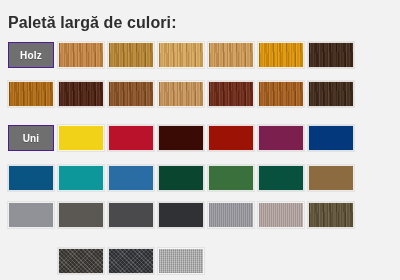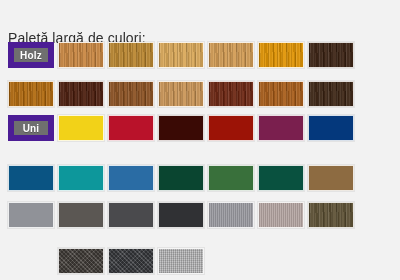--- a/index.html
+++ b/index.html
@@ -10,23 +10,23 @@
     width: 400px;
     height: 280px;
     background: #f2f2f2;
     font-family: "Liberation Sans", sans-serif;
     overflow: hidden;
     position: relative;
   }
   #page-title {
     position: absolute;
     left: 8px;
-    top: 21px;
-    font-size: 14px;
-    font-weight: normal;
+    top: 3px;
+    font-size: 16px;
+    font-weight: bold;
     color: #2e2e2e;
     letter-spacing: 0.1px;
     white-space: nowrap;
   }
   .palette {
     position: absolute;
     left: 0;
     top: 0;
     width: 400px;
   }
@@ -91,21 +91,21 @@
         rgba(0,0,0,0.14) 1px, rgba(0,0,0,0.14) 3px),
       repeating-linear-gradient(-45deg,
         rgba(255,255,255,0.09) 0px, rgba(255,255,255,0.09) 1px,
         rgba(0,0,0,0.10) 1px, rgba(0,0,0,0.10) 3px);
   }
   .group-label {
     width: 46px;
     height: 26px;
     box-sizing: border-box;
     background: #6f6f6f;
-    border: 6px solid #4c1d95;
+    border: 1px solid #4c1d95;
     color: #ffffff;
     font-size: 10px;
     font-weight: bold;
     display: flex;
     align-items: center;
     justify-content: center;
     letter-spacing: 0.2px;
     text-shadow: 0 1px 0 rgba(0,0,0,0.25);
   }
 </style>
@@ -180,21 +180,21 @@
         <div class="swatch" title="holz-chestnut" style="background: rgb(167, 91, 23);">
           <div class="grain grain-wood"></div>
         </div>
       </div>
       <div class="cell" style="left: 308px;">
         <div class="swatch" title="holz-dark-brown" style="background: rgb(60, 36, 19);">
           <div class="grain grain-wood"></div>
         </div>
       </div>
     </div>
-    <div class="swatch-row" style="top: 115px;">
+    <div class="swatch-row" style="top: 125px;">
       <div class="cell" style="left: 8px;">
         <div class="group-label" style="background: rgb(111, 111, 111); color: rgb(255, 255, 255);">Uni</div>
       </div>
       <div class="cell" style="left: 58px;">
         <div class="swatch" title="uni-yellow" style="background: rgb(242, 210, 24);"></div>
       </div>
       <div class="cell" style="left: 108px;">
         <div class="swatch" title="uni-crimson-red" style="background: rgb(185, 18, 42);"></div>
       </div>
       <div class="cell" style="left: 158px;">

